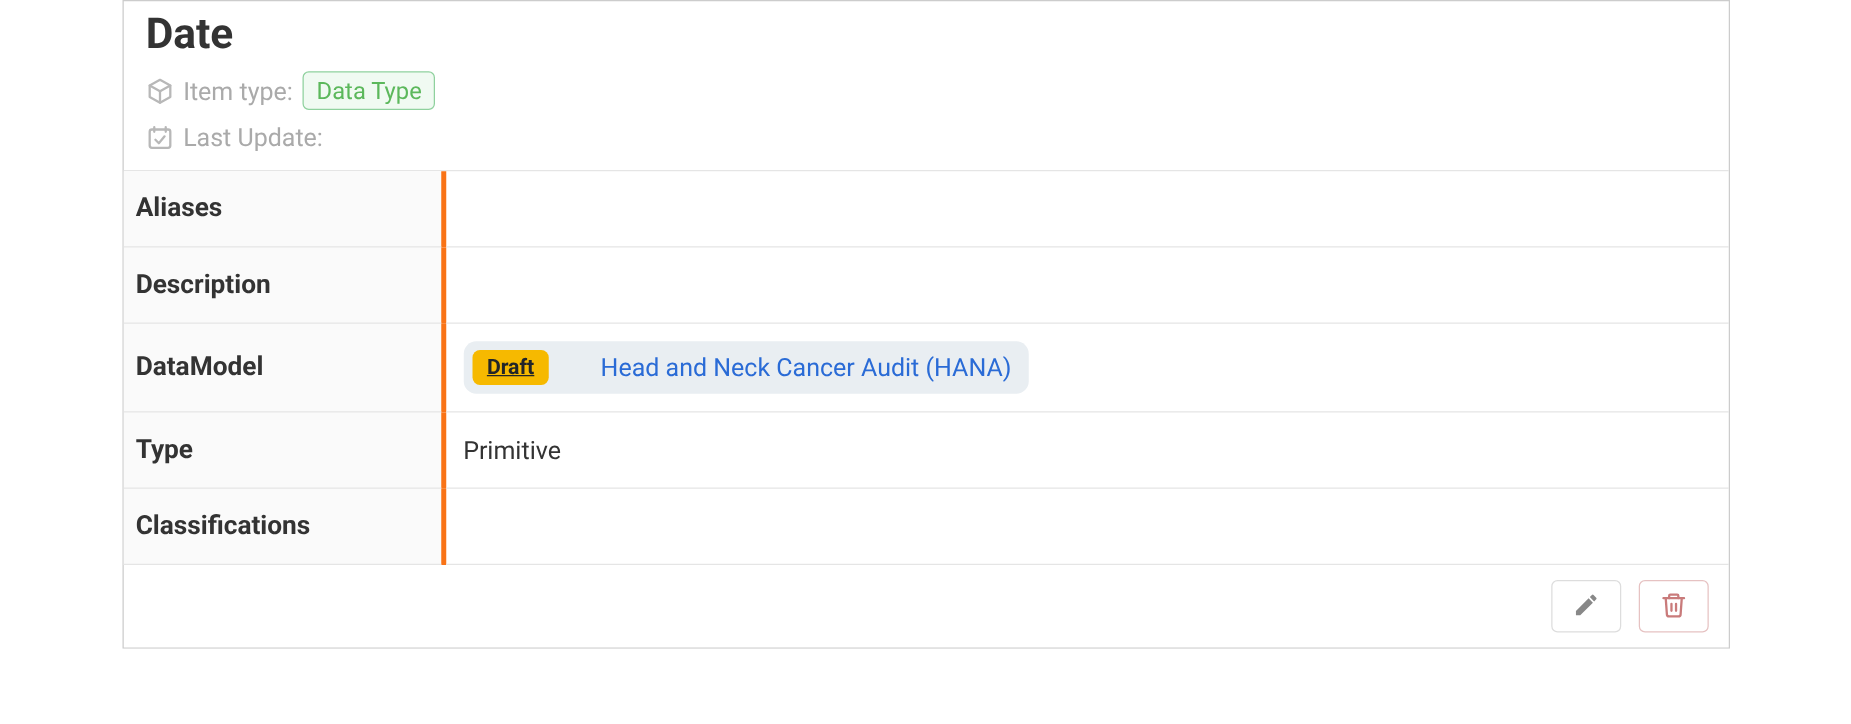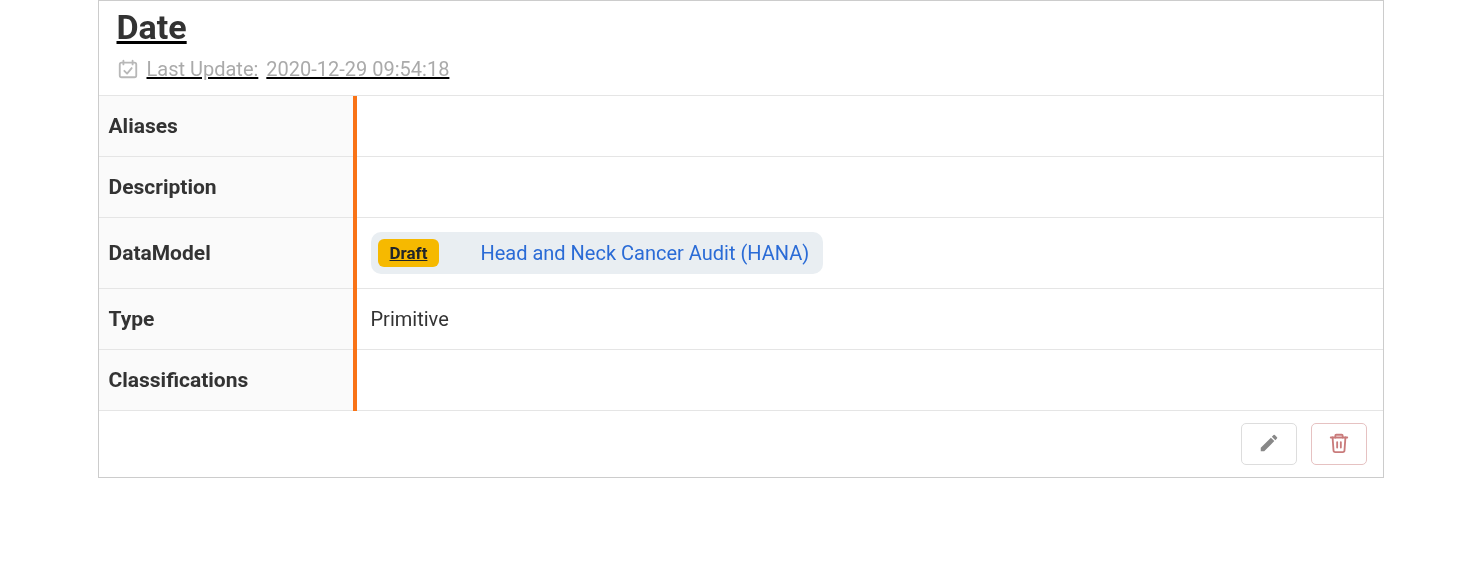--- a/index.html
+++ b/index.html
@@ -14,21 +14,20 @@
     }
     .card {
       margin: 0 auto;
       width: 1286px;
       border: 1px solid #ccc;
       margin-top: 0;
     }
     .card-header {
       padding: 6px 18px 14px 18px;
       border-bottom: 1px solid #e5e5e5;
-      text-decoration: underline;
     }
     .title {
       font-size: 34px;
       font-weight: 700;
       color: #333;
       margin-bottom: 4px;
     }
     .meta-row {
       display: flex;
       align-items: center;
@@ -128,31 +127,41 @@
     .icon-btn.delete svg { fill: none; stroke: #c97b7b; }
     .icon-btn.delete { border-color: #e6c2c2; }
   </style>
 </head>
 <body>
 
 <div class="card">
   <div class="card-header">
     <h1 class="title">Date</h1>
 
+    <div class="meta-row">
+      <span class="meta-icon">
+        <svg viewBox="0 0 24 24" fill="none" stroke="#b8b8b8" stroke-width="2" stroke-linejoin="round" stroke-linecap="round">
+          <path d="M12 2 L21 7 L12 12 L3 7 Z"></path>
+          <path d="M3 7 L3 17 L12 22 L21 17 L21 7"></path>
+          <path d="M12 12 L12 22"></path>
+        </svg>
+      </span>
+      <span>Item type:</span>
+      <span class="item-type-badge">Data Type</span>
+    </div>
 
     <div class="meta-row">
       <span class="meta-icon">
         <svg viewBox="0 0 24 24" fill="none" stroke="#b8b8b8" stroke-width="2" stroke-linejoin="round" stroke-linecap="round">
           <rect x="3" y="5" width="18" height="16" rx="2"></rect>
           <path d="M7 3 L7 7 M17 3 L17 7"></path>
           <path d="M8 14 L11 17 L16 11"></path>
         </svg>
       </span>
       <span>Last Update:</span>
-      <span>2020-12-29 09:54:18</span>
     </div>
   </div>
 
   <table class="detail-table">
     <tbody>
         <tr>
       <th>Aliases</th>
       <td></td>
     </tr>
     <tr>

